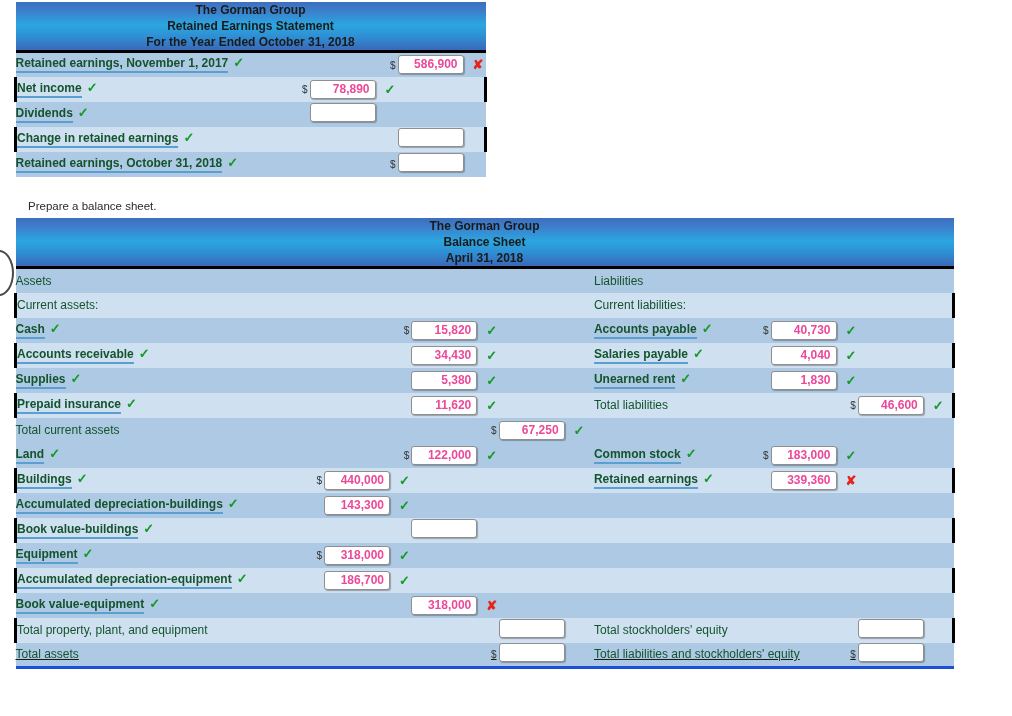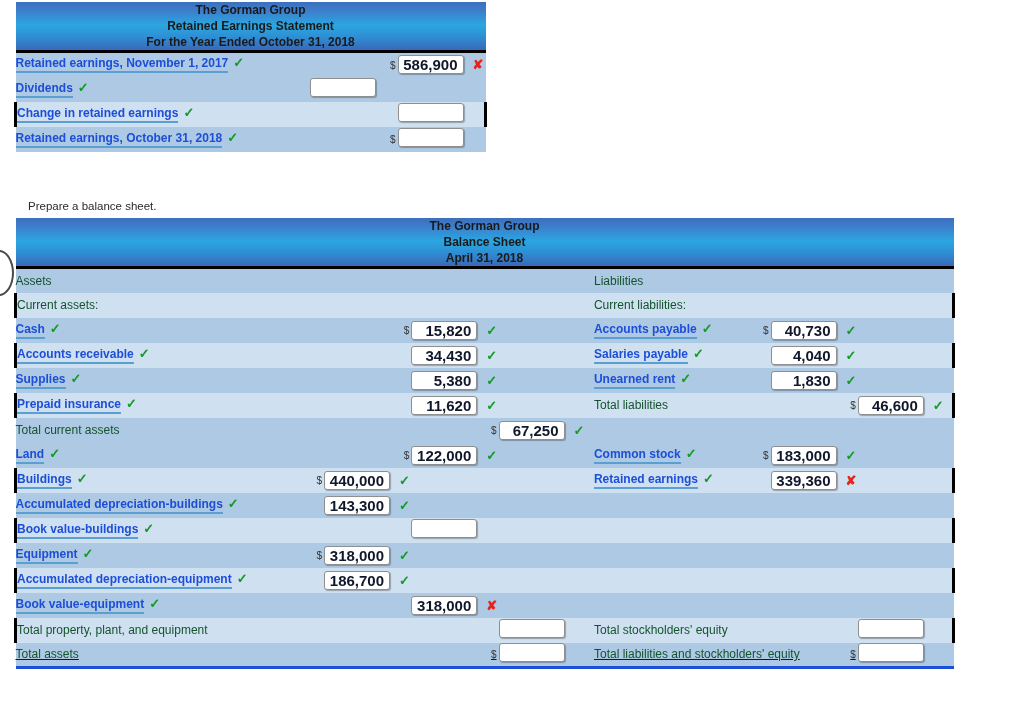--- a/index.html
+++ b/index.html
@@ -42,21 +42,21 @@
   }
 
   
   td.edgeL { border-left: 3px solid #000; }
   td.edgeR { border-right: 3px solid #000; }
 
   .botline td { border-bottom: 3px solid #1d4ed8; text-decoration: underline; }
 
   
   .acct {
-    color: #1d4ed8;
+    color: #14532d;
     font-weight: bold;
     font-size: 12px;
     text-decoration: none;
     border-bottom: 2px solid #5b9ed1;
     padding-bottom: 1px;
     cursor: pointer;
     display: inline-block;
   }
   .plain { color: #14532d; font-size: 12px; font-weight: normal; }
 
@@ -80,23 +80,23 @@
     display: inline-block;
     width: 66px;
     height: 19px;
     line-height: 17px;
     background: #ffffff;
     border: 1px solid #8f8f8f;
     border-radius: 3px;
     box-shadow: 1px 1px 1px rgba(0,0,0,.28);
     text-align: right;
     padding: 0 5px 0 2px;
-    font-size: 15px;
+    font-size: 12px;
     font-weight: bold;
-    color: #0f172a;
+    color: #ec4899;
     vertical-align: middle;
     font-family: "Liberation Sans", sans-serif;
     overflow: hidden;
   }
 
   .numwrap { display: inline-flex; align-items: center; gap: 4px; }
 
   
   .prompt {
     position: absolute;
@@ -144,20 +144,31 @@
           <td class="ind0"><span class="acct">Retained earnings, November 1, 2017</span><span class="mark mk-inline ok">✓</span></td>
           <td></td>
           <td></td>
           <td class="cellnum"><span class="dollar">$</span></td>
           <td><span class="numwrap">
               <span class="inp">586,900</span>
               <span class="mark mk-inline bad">✘</span>
             </span></td>
           <td></td>
         </tr>
+        <tr class="rB">
+          <td class="ind0 edgeL"><span class="acct">Net income</span><span class="mark mk-inline ok">✓</span></td>
+          <td class="cellnum"><span class="dollar">$</span></td>
+          <td><span class="numwrap">
+              <span class="inp">78,890</span>
+              <span class="mark mk-inline ok">✓</span>
+            </span></td>
+          <td></td>
+          <td></td>
+          <td class="edgeR"></td>
+        </tr>
         <tr class="rA">
           <td class="ind0"><span class="acct">Dividends</span><span class="mark mk-inline ok">✓</span></td>
           <td class="cellnum"></td>
           <td><span class="numwrap">
               <span class="inp"></span>
             </span></td>
           <td></td>
           <td></td>
           <td></td>
         </tr>

